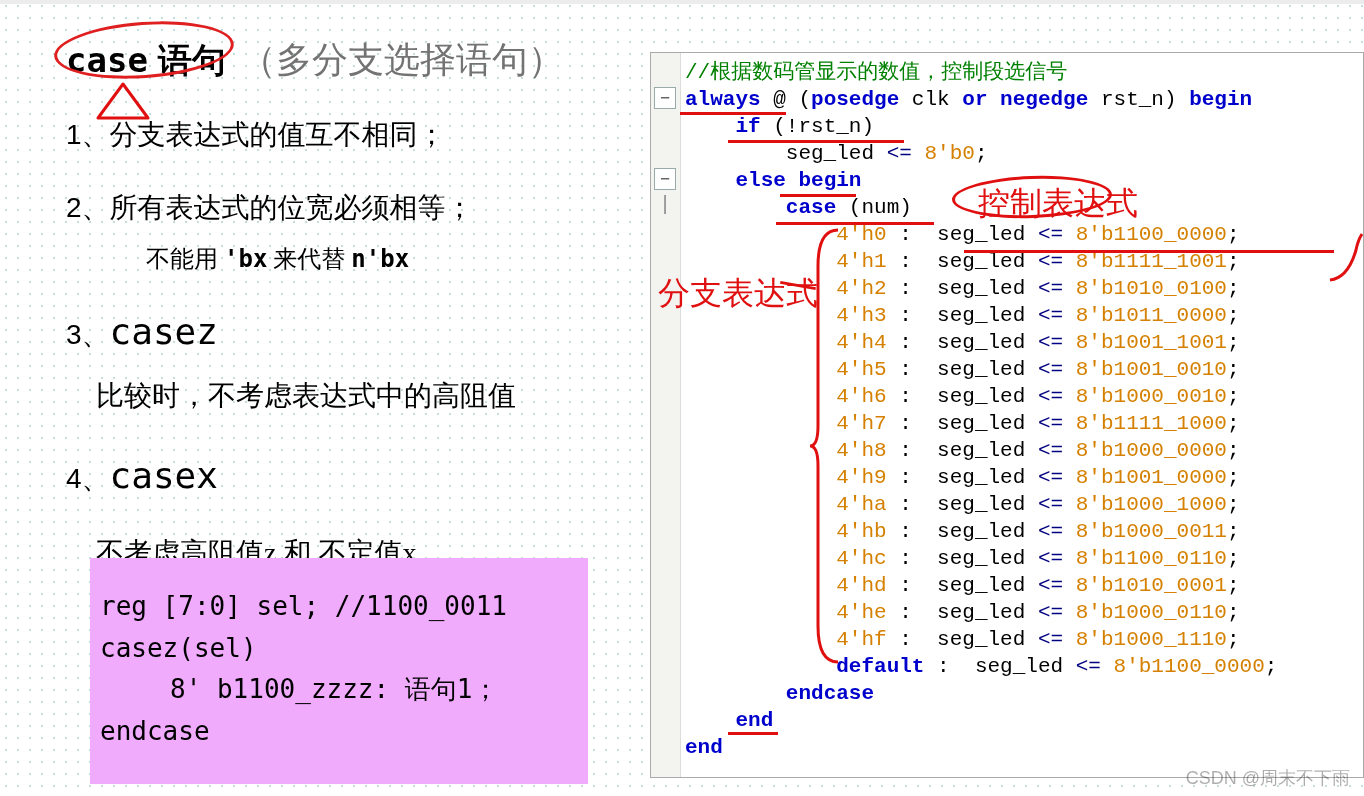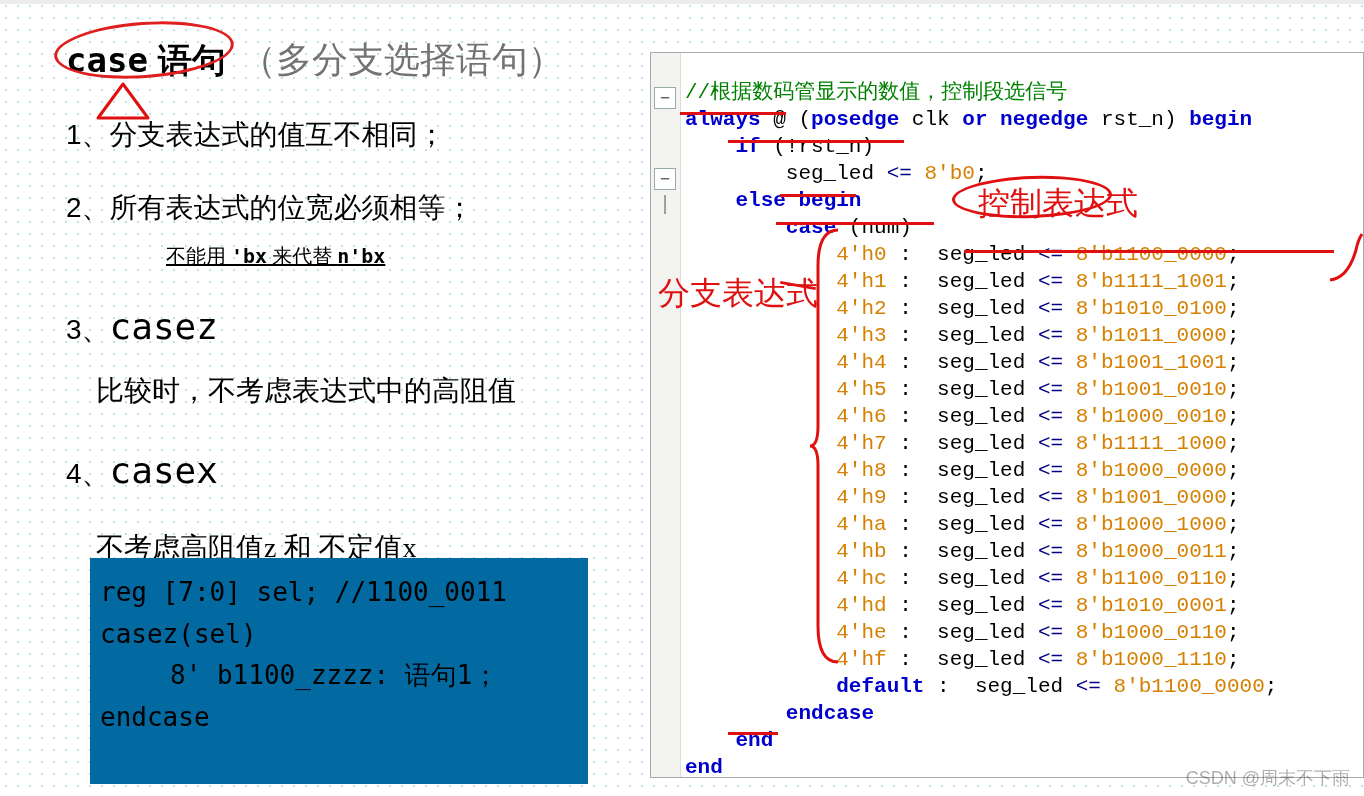--- a/index.html
+++ b/index.html
@@ -50,31 +50,31 @@
     left: 94px; top: 80px;
     width: 58px; height: 42px; z-index: 2; pointer-events: none;
   }
   .triangle-anno svg { width: 100%; height: 100%; }
 
   .point {
     font-family: "KaiTi","STKaiti",serif; font-size: 28px; color:#000;
     margin-top: 28px; line-height: 1.6;
   }
   .point .num { font-family: Arial, sans-serif; font-weight: normal; }
-  .point-sub { font-family: "KaiTi","STKaiti",serif; font-size: 20px; color:#000; margin-left: 100px; margin-top: 12px; text-decoration: underline;}
+  .point-sub { font-family: "KaiTi","STKaiti",serif; font-size: 24px; color:#000; margin-left: 80px; margin-top: 12px;}
   .mono-inline { font-family: Consolas, monospace; font-weight: bold; }
   .mono-inline2 { font-family: Consolas, monospace; font-size: 36px; }
 
   .example-box {
     position: absolute;
     left: 90px; top: 558px;
     width: 498px; height: 226px;
-    background: #0369a1;
+    background: #f0abfc;
     z-index: 3;
-    padding: 14px 10px;
+    padding: 28px 10px;
     font-family: Consolas, "Microsoft YaHei", monospace;
     font-size: 26px; line-height: 1.6; color:#000;
   }
   .ex-indent { padding-left: 70px; }
 
   
   .right {
     position: absolute;
     left: 650px; top: 52px;
     width: 714px; height: 726px;
@@ -90,21 +90,21 @@
   .fold {
     position: absolute; left: 3px; width: 22px; height: 22px;
     border: 1px solid #9aa; background: #fff;
     font-family: monospace; font-size: 16px; text-align: center; line-height: 20px; color:#555;
   }
   .codearea {
     position: absolute; left: 30px; right: 0; top: 0; bottom: 0;
     padding: 6px 4px 6px 4px;
     font-family: Consolas, "Courier New", monospace;
     font-size: 21px; line-height: 27px;
-    white-space: pre; color:#000;margin-top:20px;
+    white-space: pre; color:#000;
   }
   .c-green { color: #008000; }
   .c-blue  { color: #0000cc; font-weight: bold; }
   .c-orange{ color: #d58000; }
   .c-navy  { color: #000080; }
 
   
   .red-anno { position:absolute; z-index:5; pointer-events:none; color:#e01010; font-family:"KaiTi","STKaiti",serif; font-size:32px; }
   .red-line { position:absolute; background:#e01010; z-index:5; pointer-events:none; }
   .red-oval {

